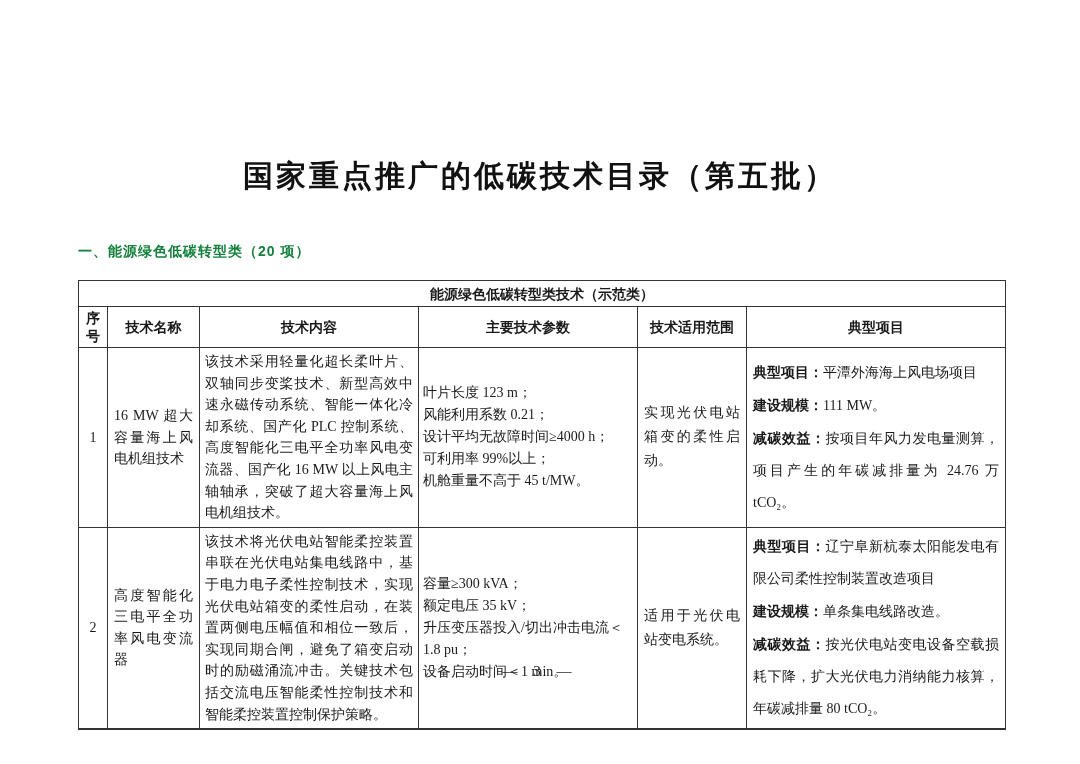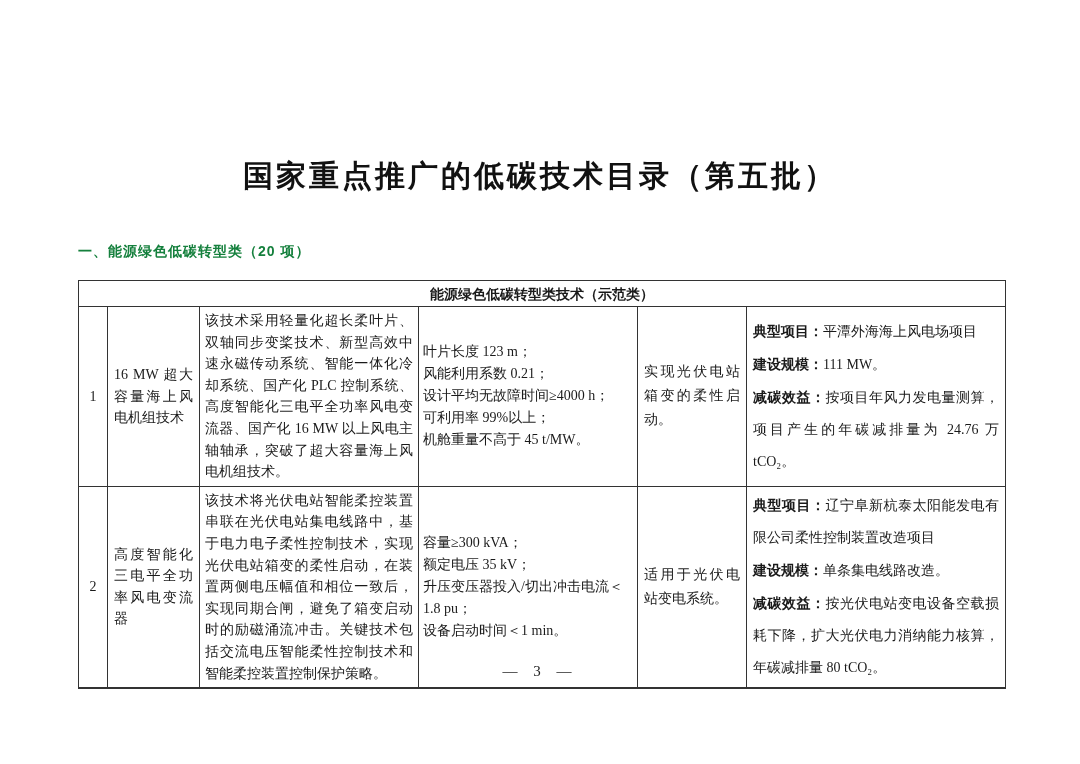--- a/index.html
+++ b/index.html
@@ -79,20 +79,28 @@
       <col class="c-name">
       <col class="c-content">
     <col class="c-params">
       <col class="c-scope">
       <col class="c-project">
   </colgroup>
   <tbody>
     <tr class="caption-row">
       <td colspan="6">能源绿色低碳转型类技术（示范类）</td>
     </tr>
+    <tr class="header-row">
+      <th>序号</th>
+      <th>技术名称</th>
+      <th>技术内容</th>
+      <th>主要技术参数</th>
+      <th>技术适用范围</th>
+      <th>典型项目</th>
+    </tr>
 
     <tr class="body-row-1">
       <td class="cell-index">1</td>
       <td class="cell-name">16 MW 超大容量海上风电机组技术</td>
       <td class="cell-content">该技术采用轻量化超长柔叶片、双轴同步变桨技术、新型高效中速永磁传动系统、智能一体化冷却系统、国产化 PLC 控制系统、高度智能化三电平全功率风电变流器、国产化 16 MW 以上风电主轴轴承，突破了超大容量海上风电机组技术。</td>
       <td class="cell-params">
         <div class="param-line">叶片长度 123 m；</div>
         <div class="param-line">风能利用系数 0.21；</div>
         <div class="param-line">设计平均无故障时间≥4000 h；</div>
         <div class="param-line">可利用率 99%以上；</div>

